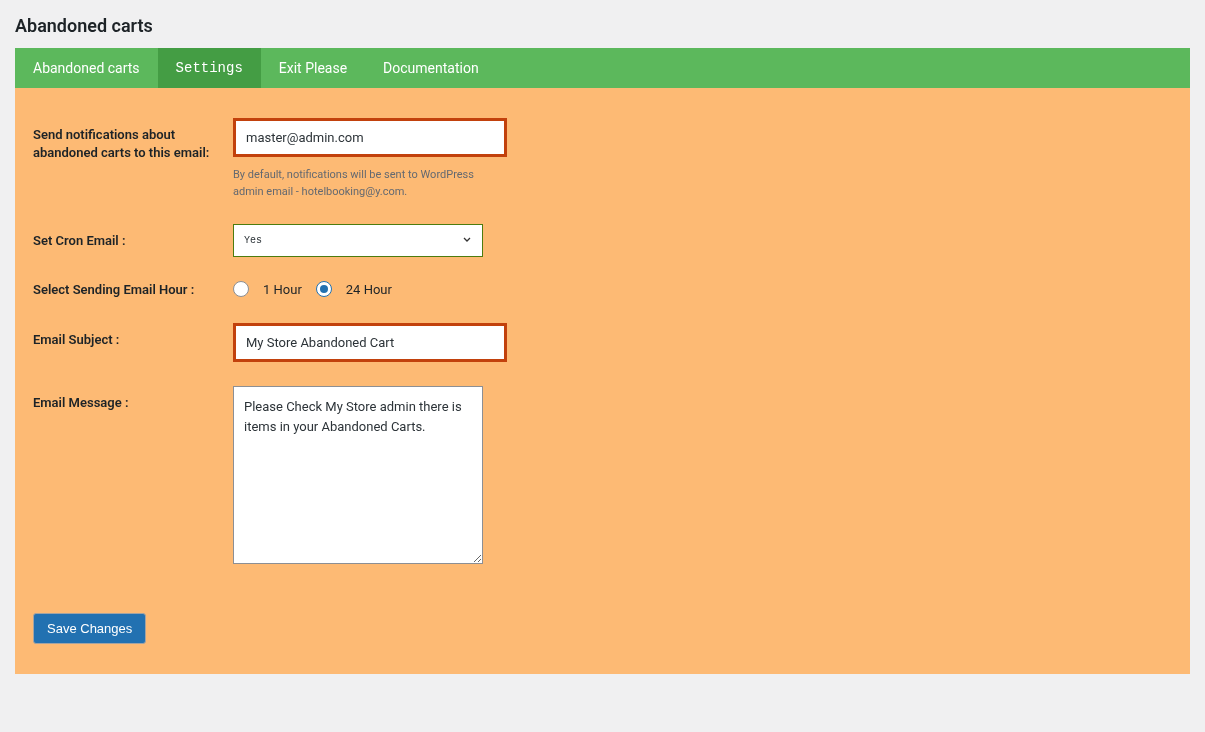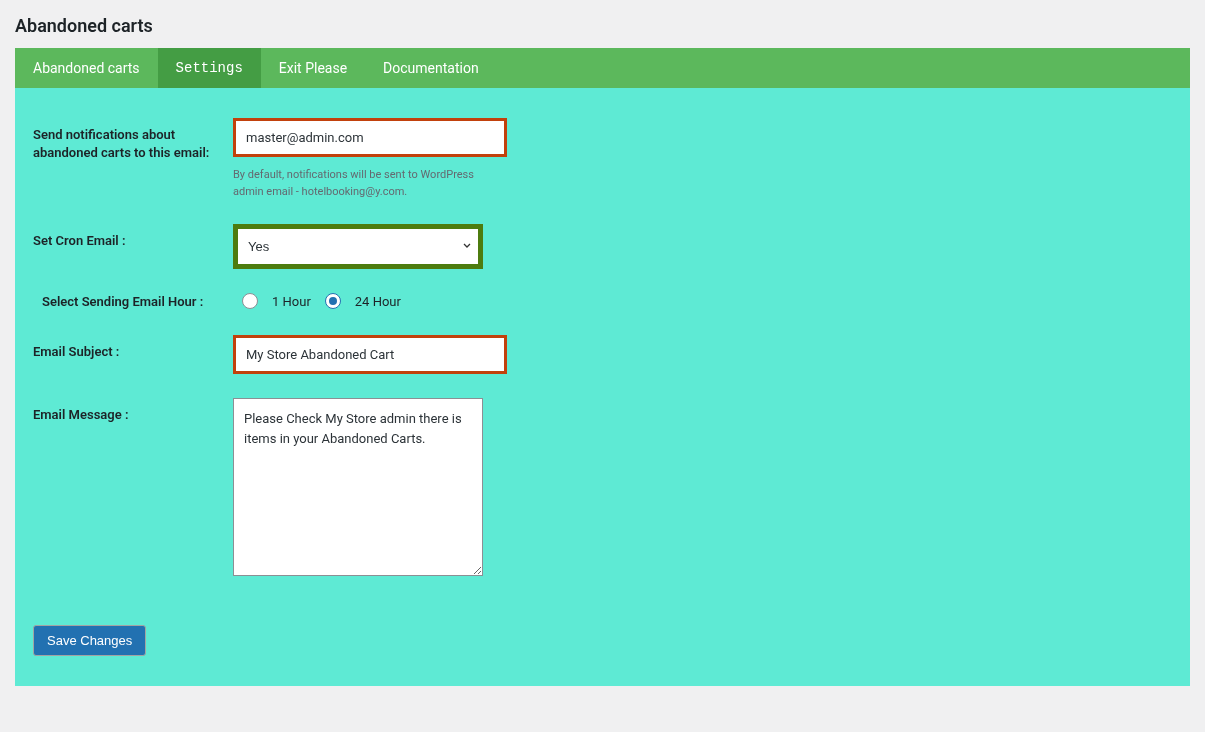--- a/index.html
+++ b/index.html
@@ -33,21 +33,21 @@
       font-size: 14px;
       cursor: pointer;
       background: #5cb85c;
       border: none;
     }
     .nav-tab.active {
       background: #449d44;
       font-family: Liberation Mono, monospace;
     }
     .content-panel {
-      background: #5eead4;
+      background: #fdba74;
       padding: 30px 3px 30px 18px;
     }
     .form-row {
       display: flex;
       align-items: flex-start;
       margin-bottom: 24px;
     }
     .form-label {
       width: 200px;
       flex-shrink: 0;
@@ -75,27 +75,27 @@
       max-width: 250px;
       line-height: 1.5;
     }
     .select-wrap {
       position: relative;
       width: 250px;
     }
     .select-input {
       width: 100%;
       padding: 10px 30px 10px 10px;
-      border: 5px solid #4d7c0f;
-      font-size: 13px;
+      border: 1px solid #4d7c0f;
+      font-size: 10px;
       color: #2c3338;
       background: #fff;
       appearance: none;
       -webkit-appearance: none;
-      font-family: Liberation Sans, sans-serif;
+      font-family: Liberation Mono, monospace;
       cursor: pointer;
     }
     .select-arrow {
       position: absolute;
       right: 10px;
       top: 50%;
       transform: translateY(-50%);
       pointer-events: none;
     }
     .radio-group {
@@ -150,21 +150,20 @@
       border: 1px solid #a3a3a3;
       color: #fff;
       padding: 7px 13px;
       font-size: 13px;
       border-radius: 3px;
       cursor: pointer;
       margin-top: 22px;
     }
     .form-row.radio-row .form-label {
       padding-top: 0;
-      margin-left: 9px;
     }
   </style>
 </head>
 <body>
 
 <div class="wrap">
   <h1 class="page-title">Abandoned carts</h1>
 
   <div class="nav-tabs">
     <div class="nav-tab">Abandoned carts</div>

